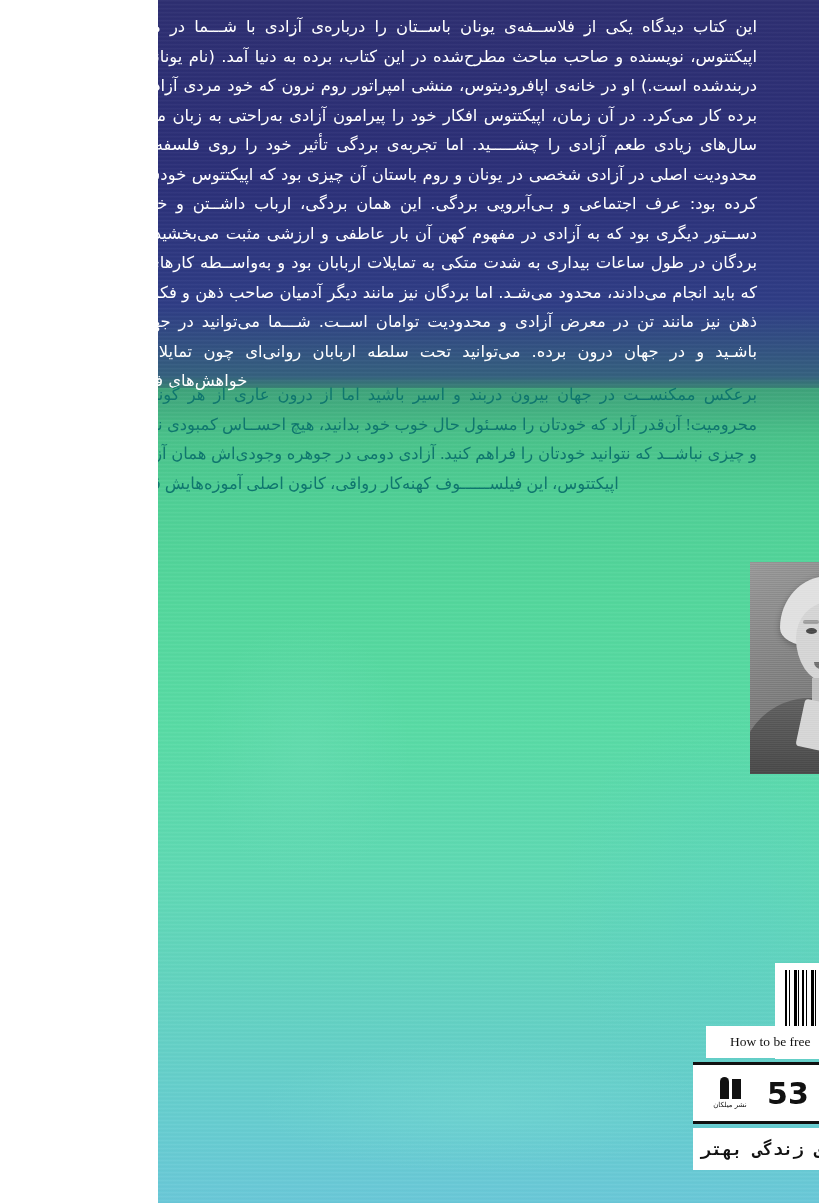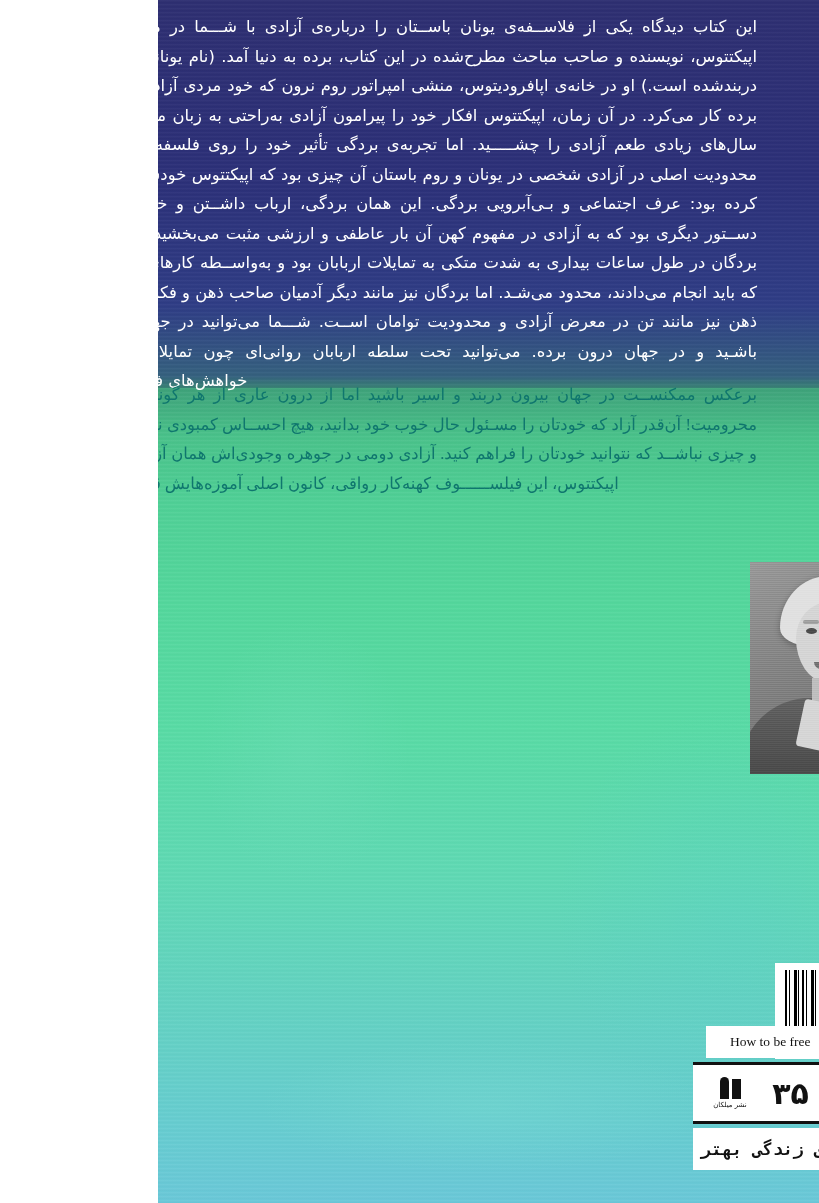--- a/index.html
+++ b/index.html
@@ -371,21 +371,21 @@
     </div>
   </div>
 
   <div class="howto">
     <span>How to be free</span>
   </div>
 
   <div class="title-strip">
     <div class="title-fa">
       <span>ذهن زیبا</span>
-      <span>۳۵</span>
+      <span>53</span>
     </div>
     <div class="publisher-mark">
       <div class="pub-glyph">
         <i></i>
         <i class="round"></i>
       </div>
       <div class="pub-name">نشر میلکان</div>
     </div>
   </div>
 

